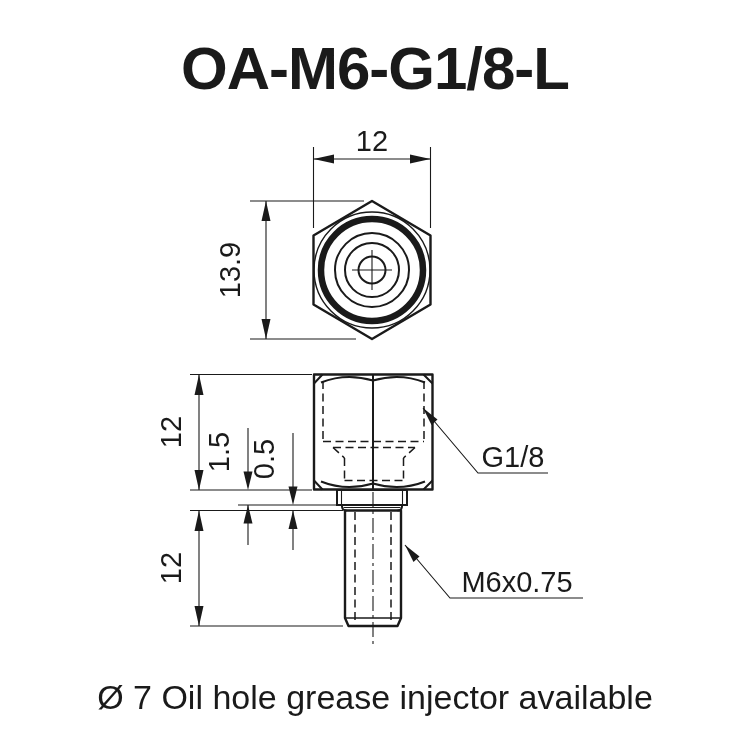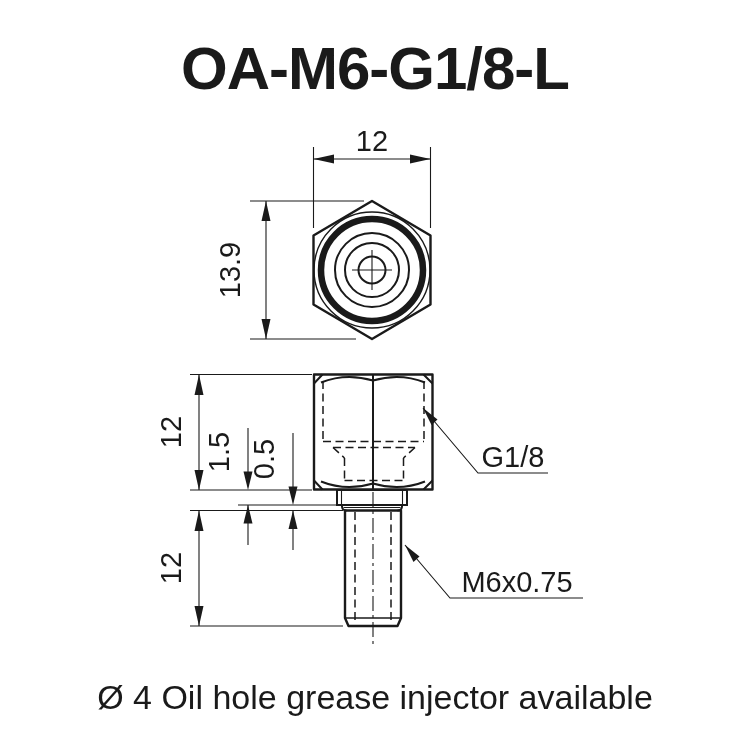--- a/index.html
+++ b/index.html
@@ -161,13 +161,13 @@
     </g>
 
     <g>
       <path class="dimline" d="M405,545 L450,598 H583" stroke-width="1.3"></path>
       <polygon class="arrow" points="405,545 419.5,556.5 413.5,562"></polygon>
       <text x="517" y="592" text-anchor="middle">M6x0.75</text>
     </g>
   </g>
 </svg>
 
-<div class="caption">Ø 4 Oil hole grease injector available</div>
+<div class="caption">Ø 7 Oil hole grease injector available</div>
 
 </body></html>

